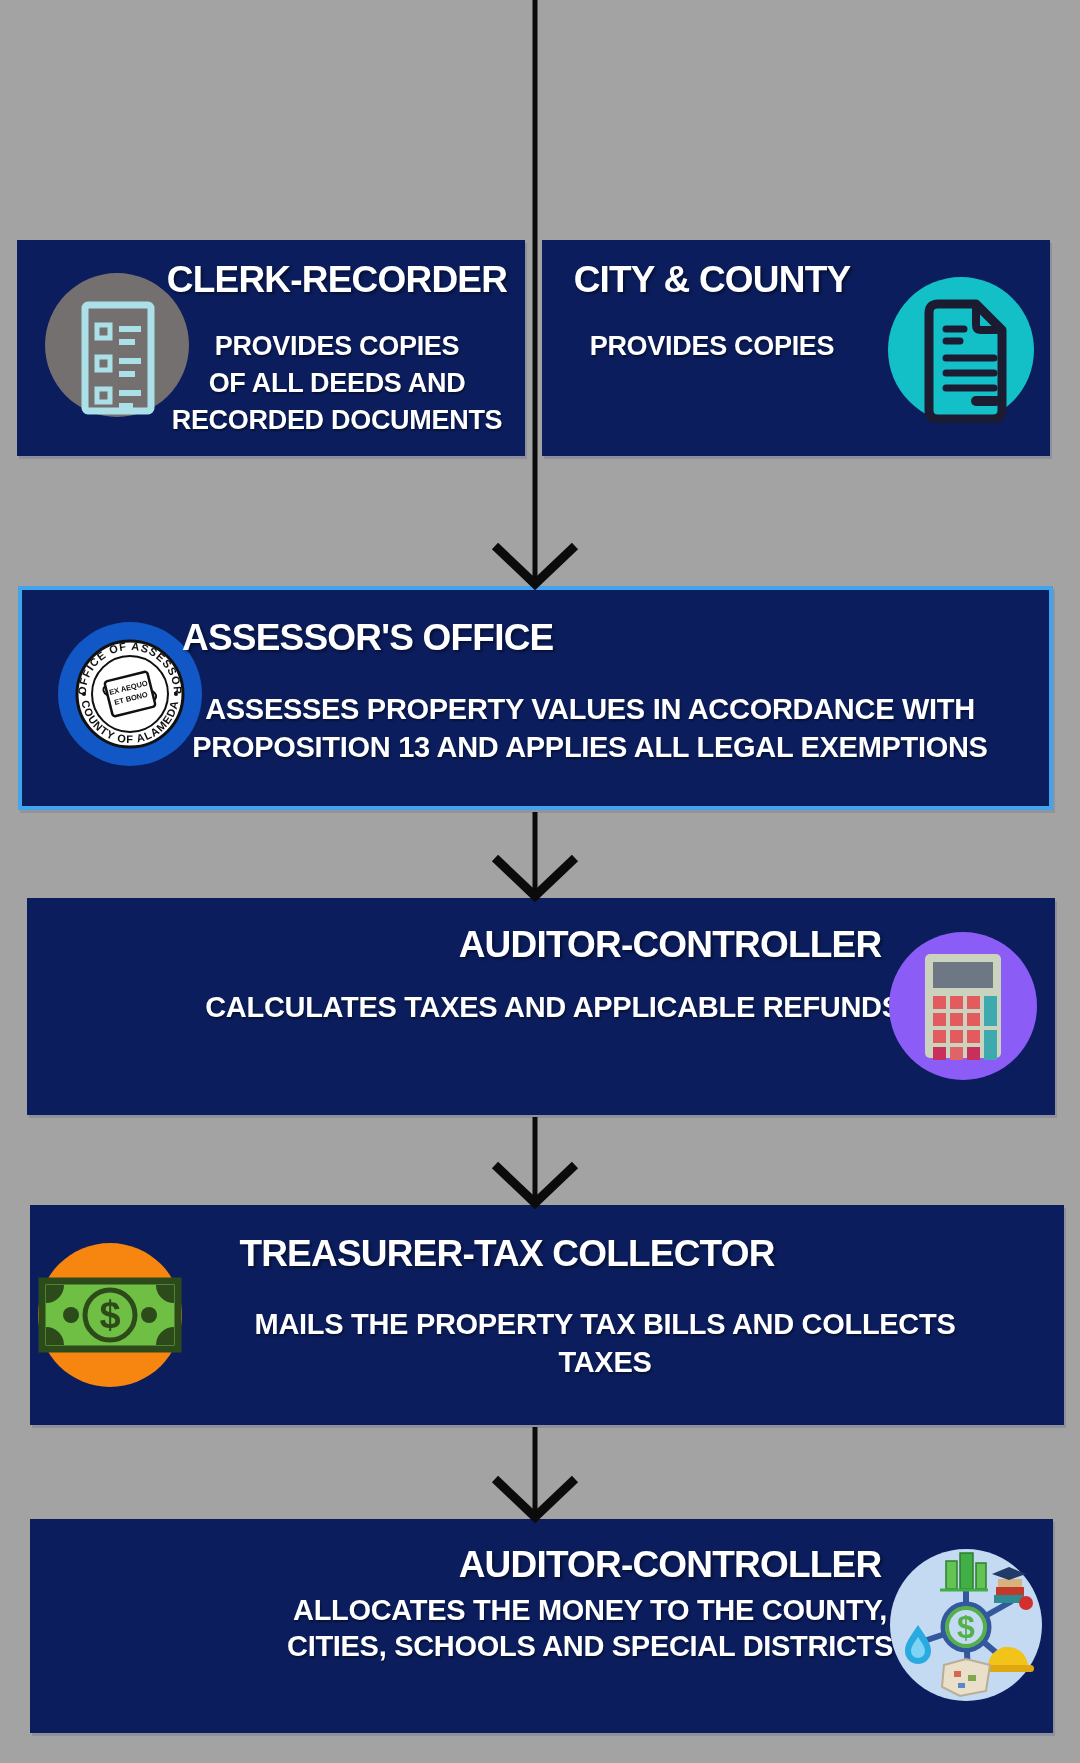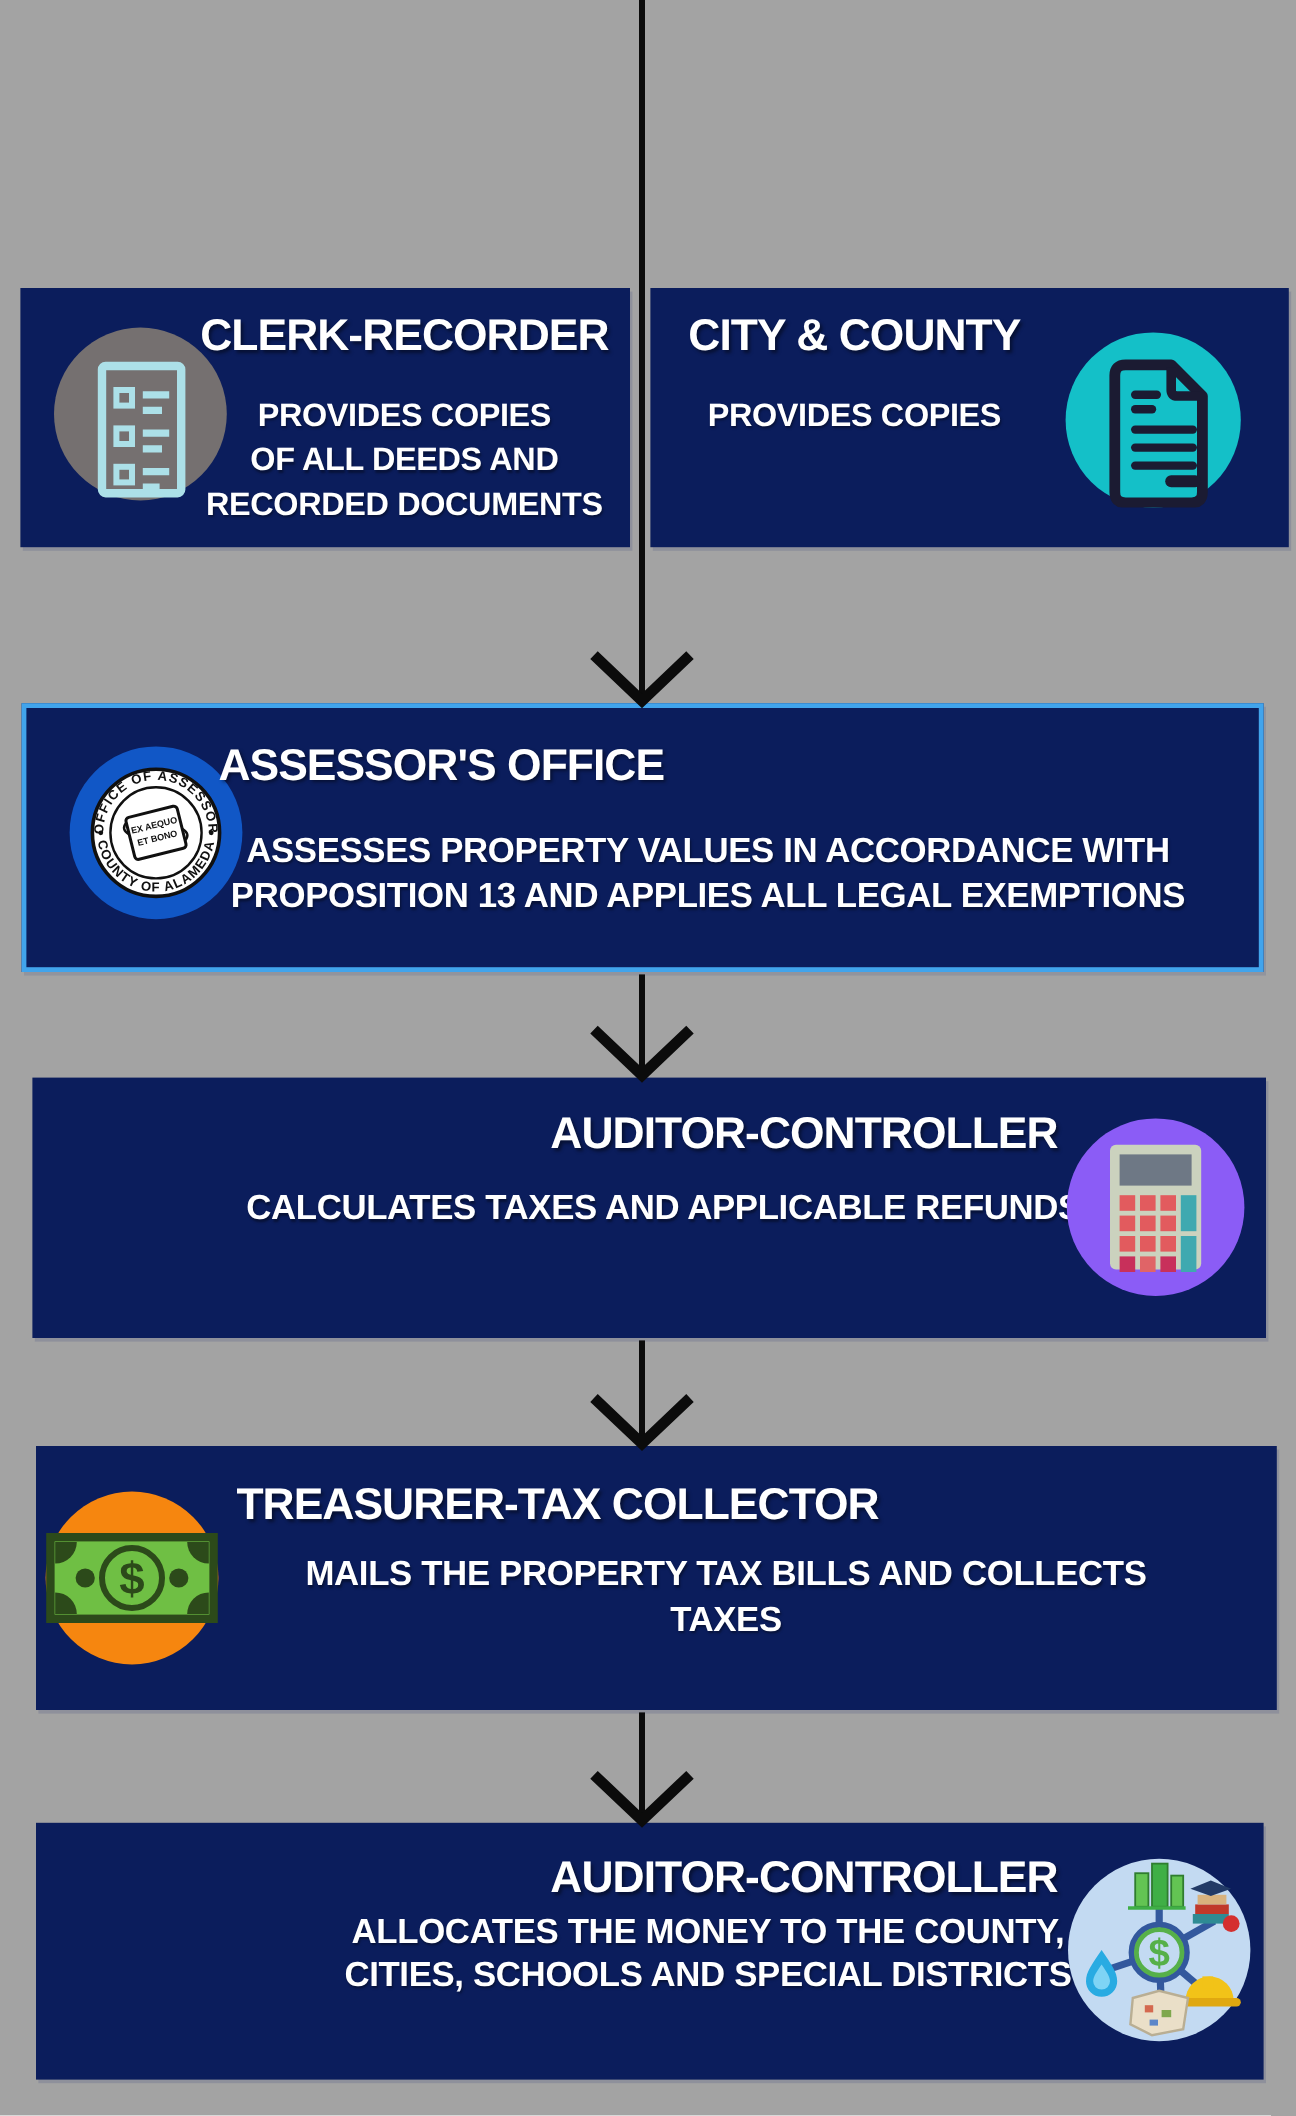--- a/index.html
+++ b/index.html
@@ -51,21 +51,21 @@
       </svg>
     </div>
     <h2 class="box-title" style="left:140px;top:20px;width:360px;">CLERK-RECORDER</h2>
     <div class="box-body" style="left:140px;top:88px;width:360px;">
       <div>PROVIDES COPIES</div>
       <div>OF ALL DEEDS AND</div>
       <div>RECORDED DOCUMENTS</div>
     </div>
   </section>
 
-  <section class="box" style="left:542px;top:240px;width:508px;height:216px;padding-left:24px;">
+  <section class="box" style="left:542px;top:240px;width:508px;height:216px;">
     <h2 class="box-title" style="left:10px;top:20px;width:320px;">CITY &amp; COUNTY</h2>
     <div class="box-body" style="left:10px;top:88px;width:320px;">
       <div>PROVIDES COPIES</div>
     </div>
     <div class="circle-icon" style="left:346px;top:37px;width:146px;height:146px;background:#14C0C8;">
       <svg viewBox="0 0 146 146">
         <path d="M50,27 h38 l26,26 v80 q0,9 -9,9 h-55 q-9,0 -9,-9 v-97 q0,-9 9,-9 z" fill="none" stroke="#1B1B32" stroke-width="9" stroke-linejoin="round"></path>
         <path d="M88,29 v19 q0,5 5,5 h19" fill="none" stroke="#1B1B32" stroke-width="8"></path>
         <g stroke="#1B1B32" stroke-width="7" stroke-linecap="round">
           <line x1="58" y1="52" x2="76" y2="52"></line>
@@ -143,22 +143,22 @@
         <path d="M8,42 h18 a18,18 0 0 1 -18,18 z" fill="#2C4A1A"></path>
         <path d="M136,42 h-18 a18,18 0 0 0 18,18 z" fill="#2C4A1A"></path>
         <path d="M8,102 h18 a18,18 0 0 0 -18,-18 z" fill="#2C4A1A"></path>
         <path d="M136,102 h-18 a18,18 0 0 1 18,-18 z" fill="#2C4A1A"></path>
         <circle cx="72" cy="72" r="25" fill="none" stroke="#2C4A1A" stroke-width="5"></circle>
         <circle cx="33" cy="72" r="8" fill="#2C4A1A"></circle>
         <circle cx="111" cy="72" r="8" fill="#2C4A1A"></circle>
         <text x="72" y="85" text-anchor="middle" font-size="38" font-weight="700" fill="#2C4A1A">$</text>
       </svg>
     </div>
-    <h2 class="box-title" style="left:167px;top:29px;width:620px;text-align:left;">TREASURER-TAX COLLECTOR</h2>
-    <div class="box-body wide" style="left:175px;top:88px;width:800px;">
+    <h2 class="box-title" style="left:167px;top:29px;width:620px;text-align:center;">TREASURER-TAX COLLECTOR</h2>
+    <div class="box-body wide" style="left:175px;top:100px;width:800px;">
       <div>MAILS THE PROPERTY TAX BILLS AND COLLECTS TAXES</div>
     </div>
   </section>
 
   <section class="box" style="left:30px;top:1519px;width:1023px;height:214px;">
     <h2 class="box-title" style="left:230px;top:26px;width:820px;">AUDITOR-CONTROLLER</h2>
     <div class="box-body wide" style="left:160px;top:73px;width:800px;line-height:36px;">
       <div>ALLOCATES THE MONEY TO THE COUNTY,</div>
       <div>CITIES, SCHOOLS AND SPECIAL DISTRICTS</div>
     </div>

